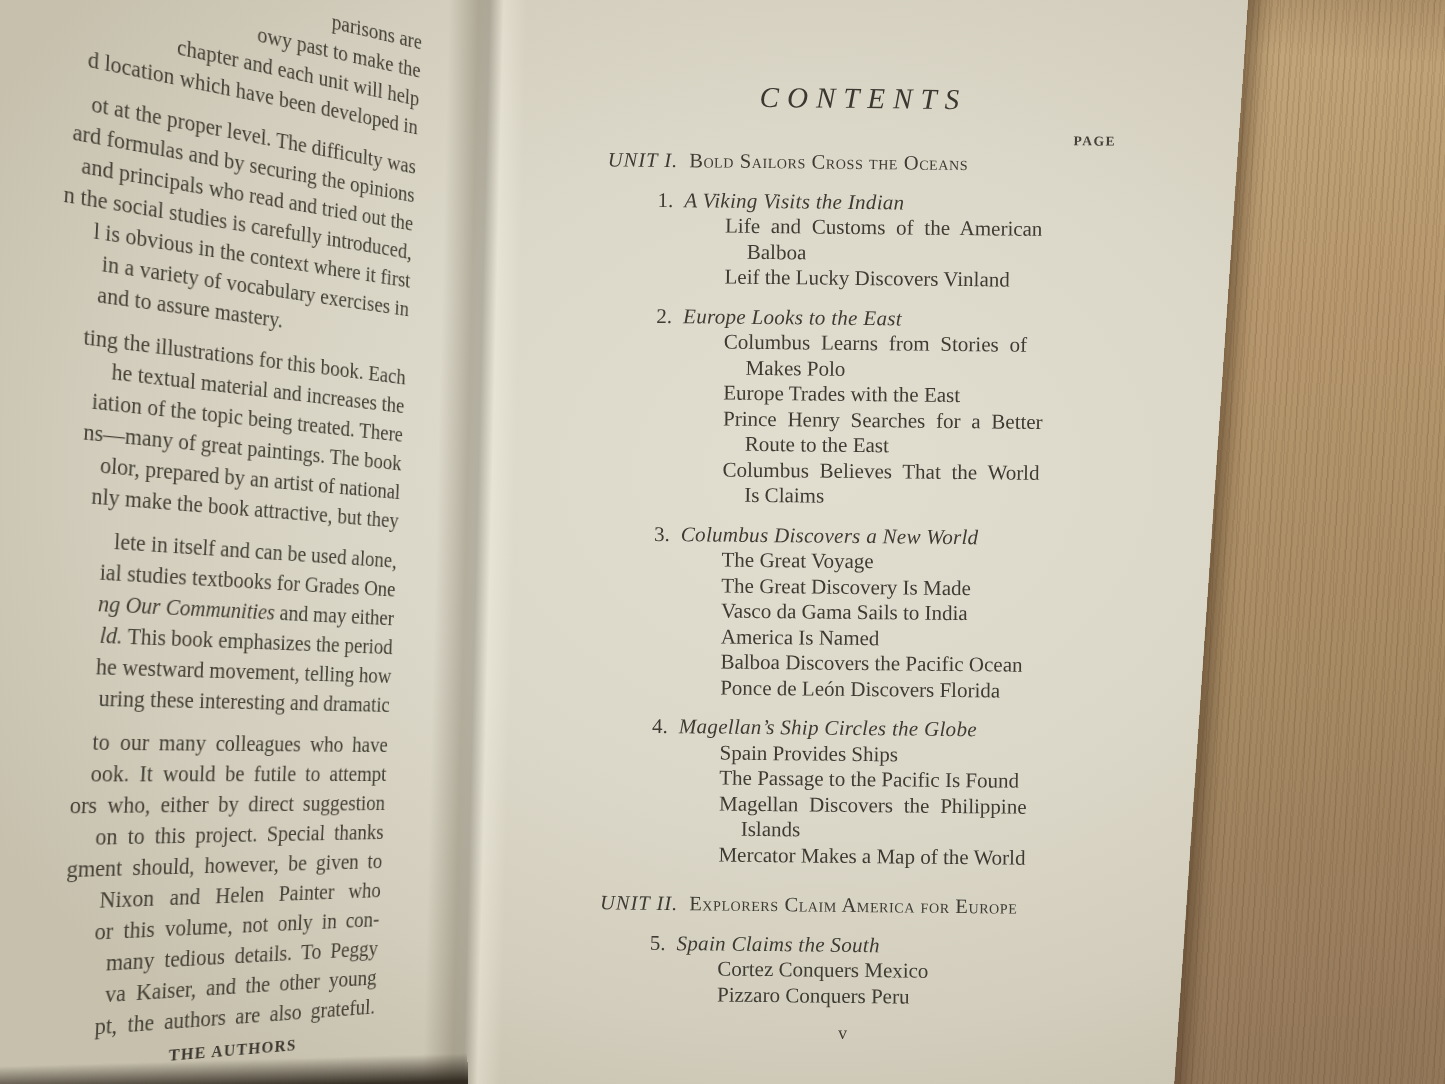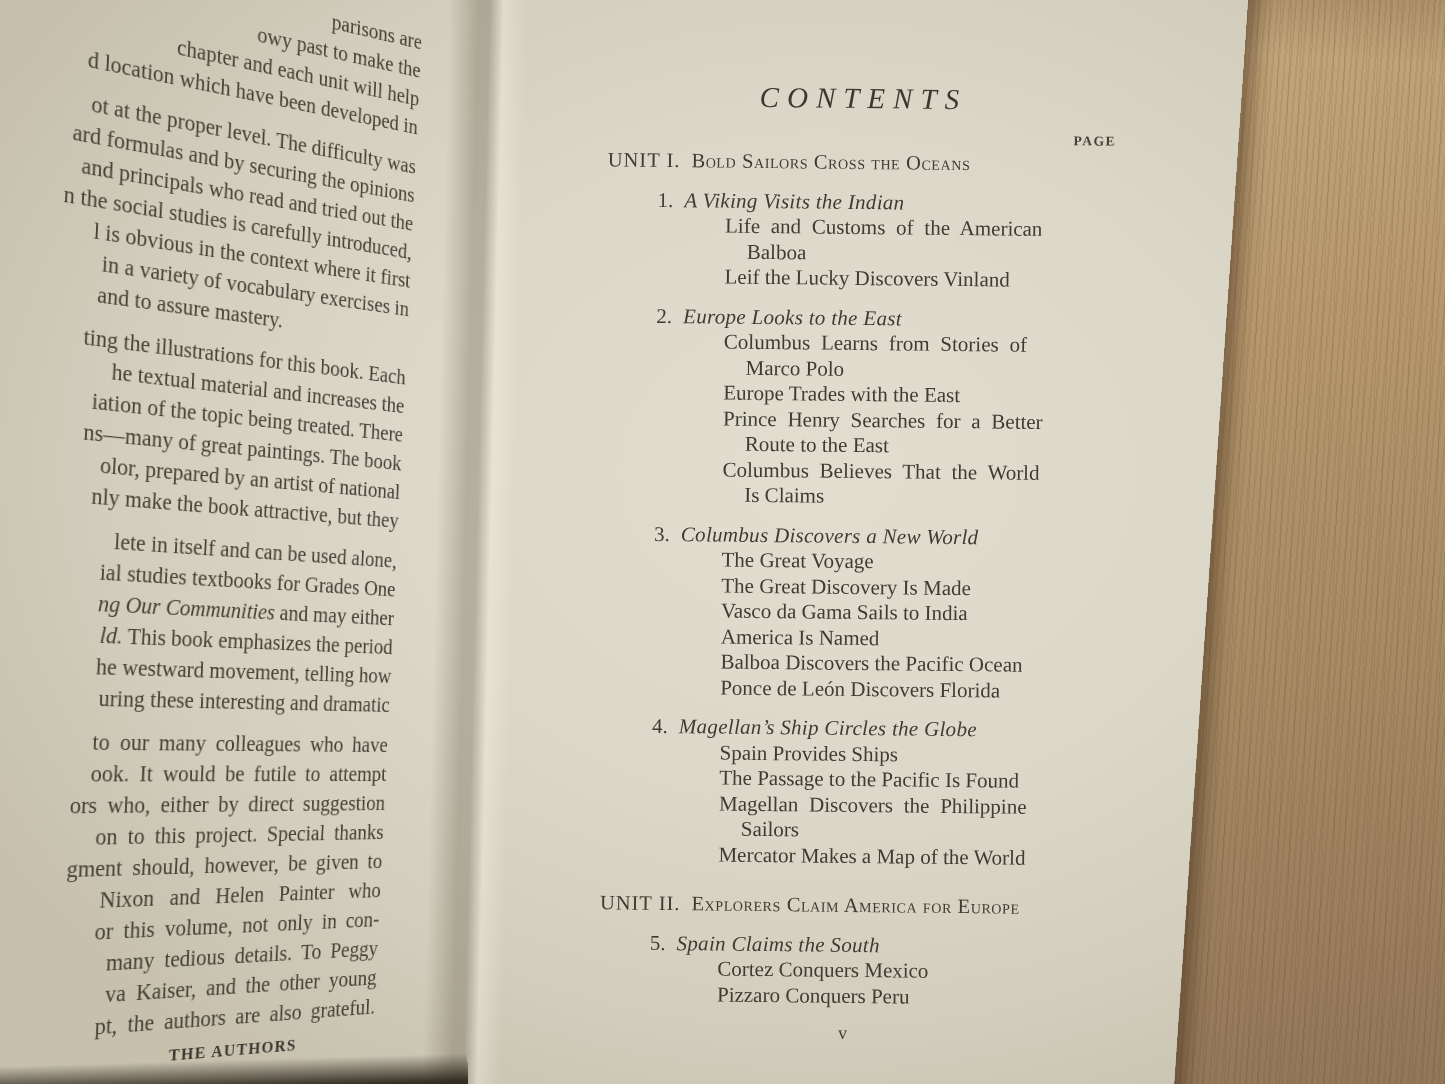--- a/index.html
+++ b/index.html
@@ -75,21 +75,21 @@
   #page-label{
     margin-top:16px;width:584px;text-align:right;padding-right:28px;
     font-size:13.5px;letter-spacing:1.5px;font-weight:bold;color:#45423a;
     box-sizing:border-box;
   }
   #toc{margin-top:3px;}
   .row{display:flex;align-items:baseline;width:584px;font-size:21px;line-height:25.5px;}
   .row .pg{margin-left:auto;padding-left:10px;}
   .row.unit{margin-top:24px;font-size:20.5px;}
   .row.unit:first-child{margin-top:0;}
-  .unit-label{padding-left:48px;margin-right:11px;letter-spacing:1px;}
+  .unit-label{font-style:italic;padding-left:48px;margin-right:11px;letter-spacing:1px;}
   .unit-title{font-variant:small-caps;letter-spacing:.6px;}
   .row.chapter{margin-top:14px;padding-left:88px;}
   .num{width:26px;text-align:right;margin-right:11px;flex:none;}
   .ctitle{font-style:italic;letter-spacing:.3px;}
   .row.sub{padding-left:166px;}
   .row.subwrap{padding-left:188px;}
   .row.just .etext{word-spacing:5.5px;}
   #folio{width:584px;text-align:center;margin-top:14px;font-size:18px;}
 </style>
 </head>
@@ -161,21 +161,21 @@
           <span class="pg">8</span>
         </div>
         <div class="row chapter">
           <span class="num">2.</span>
           <span class="ctitle">Europe Looks to the East</span>
         </div>
         <div class="row sub just">
           <span class="etext">Columbus Learns from Stories of</span>
         </div>
         <div class="row subwrap">
-          <span class="etext">Marco Polo</span>
+          <span class="etext">Makes Polo</span>
           <span class="pg">14</span>
         </div>
         <div class="row sub">
           <span class="etext">Europe Trades with the East</span>
           <span class="pg">16</span>
         </div>
         <div class="row sub just">
           <span class="etext">Prince Henry Searches for a Better</span>
         </div>
         <div class="row subwrap">
@@ -226,21 +226,21 @@
           <span class="pg">42</span>
         </div>
         <div class="row sub">
           <span class="etext">The Passage to the Pacific Is Found</span>
           <span class="pg">44</span>
         </div>
         <div class="row sub just">
           <span class="etext">Magellan Discovers the Philippine</span>
         </div>
         <div class="row subwrap">
-          <span class="etext">Sailors</span>
+          <span class="etext">Islands</span>
           <span class="pg">47</span>
         </div>
         <div class="row sub">
           <span class="etext">Mercator Makes a Map of the World</span>
           <span class="pg">48</span>
         </div>
         <div class="row unit">
           <span class="unit-label">UNIT II.</span>
           <span class="unit-title">Explorers Claim America for Europe</span>
         </div>

